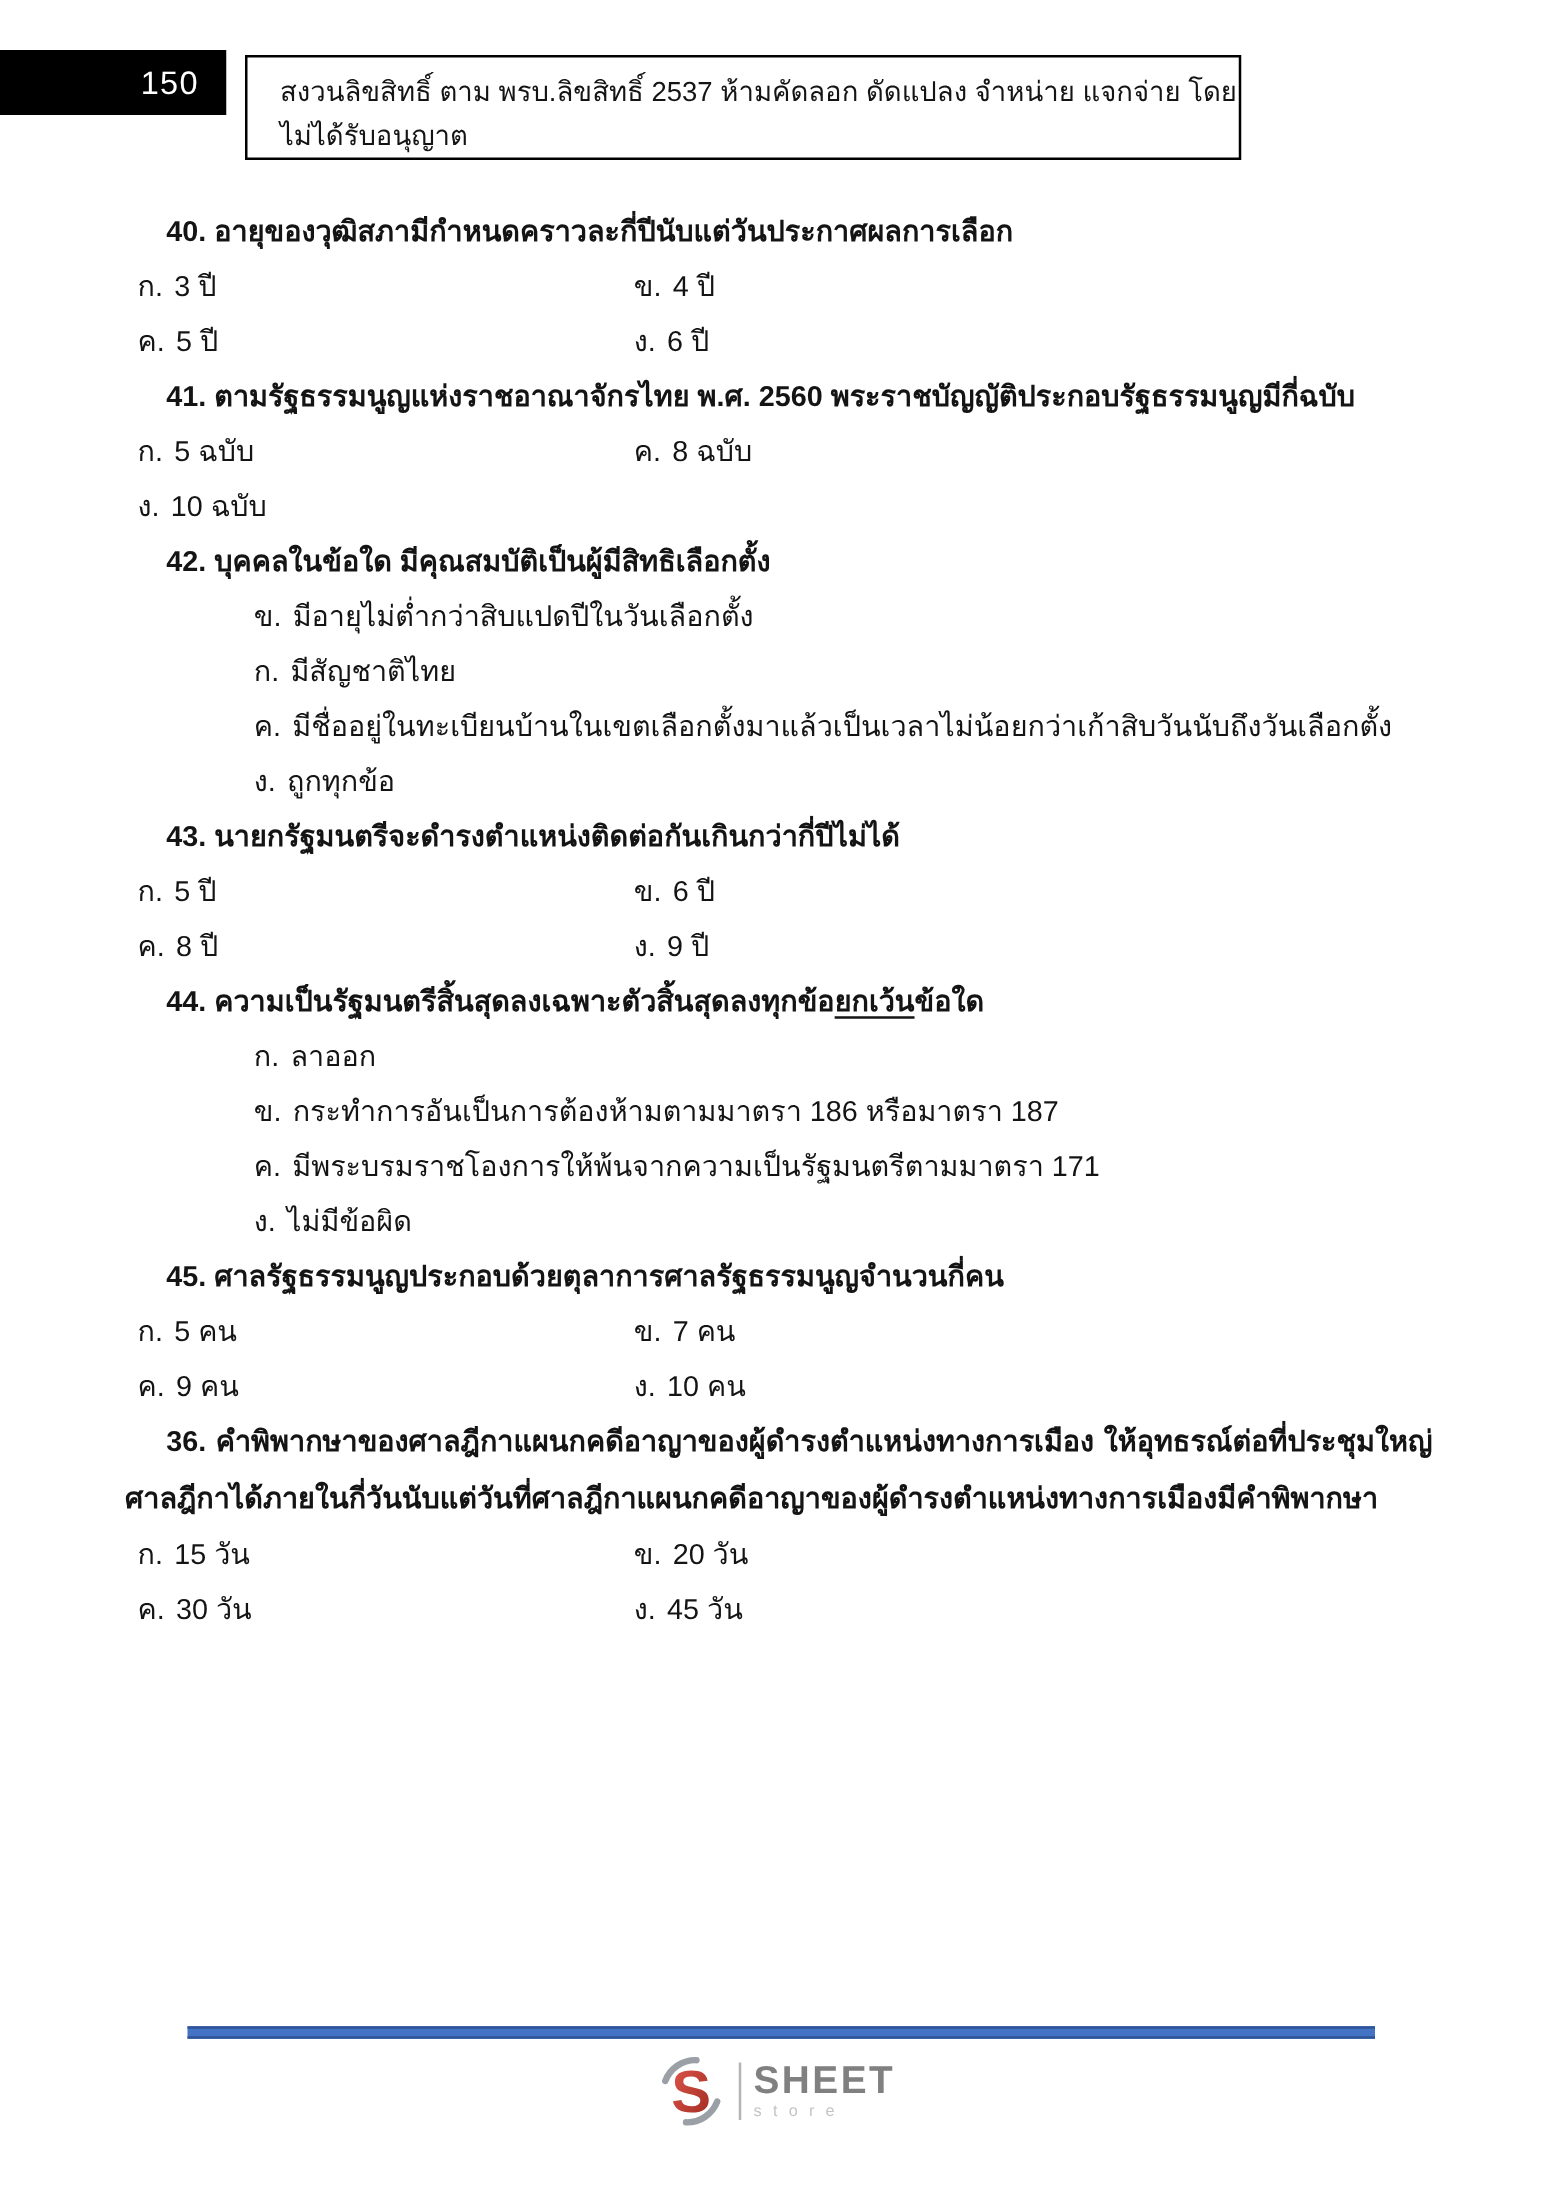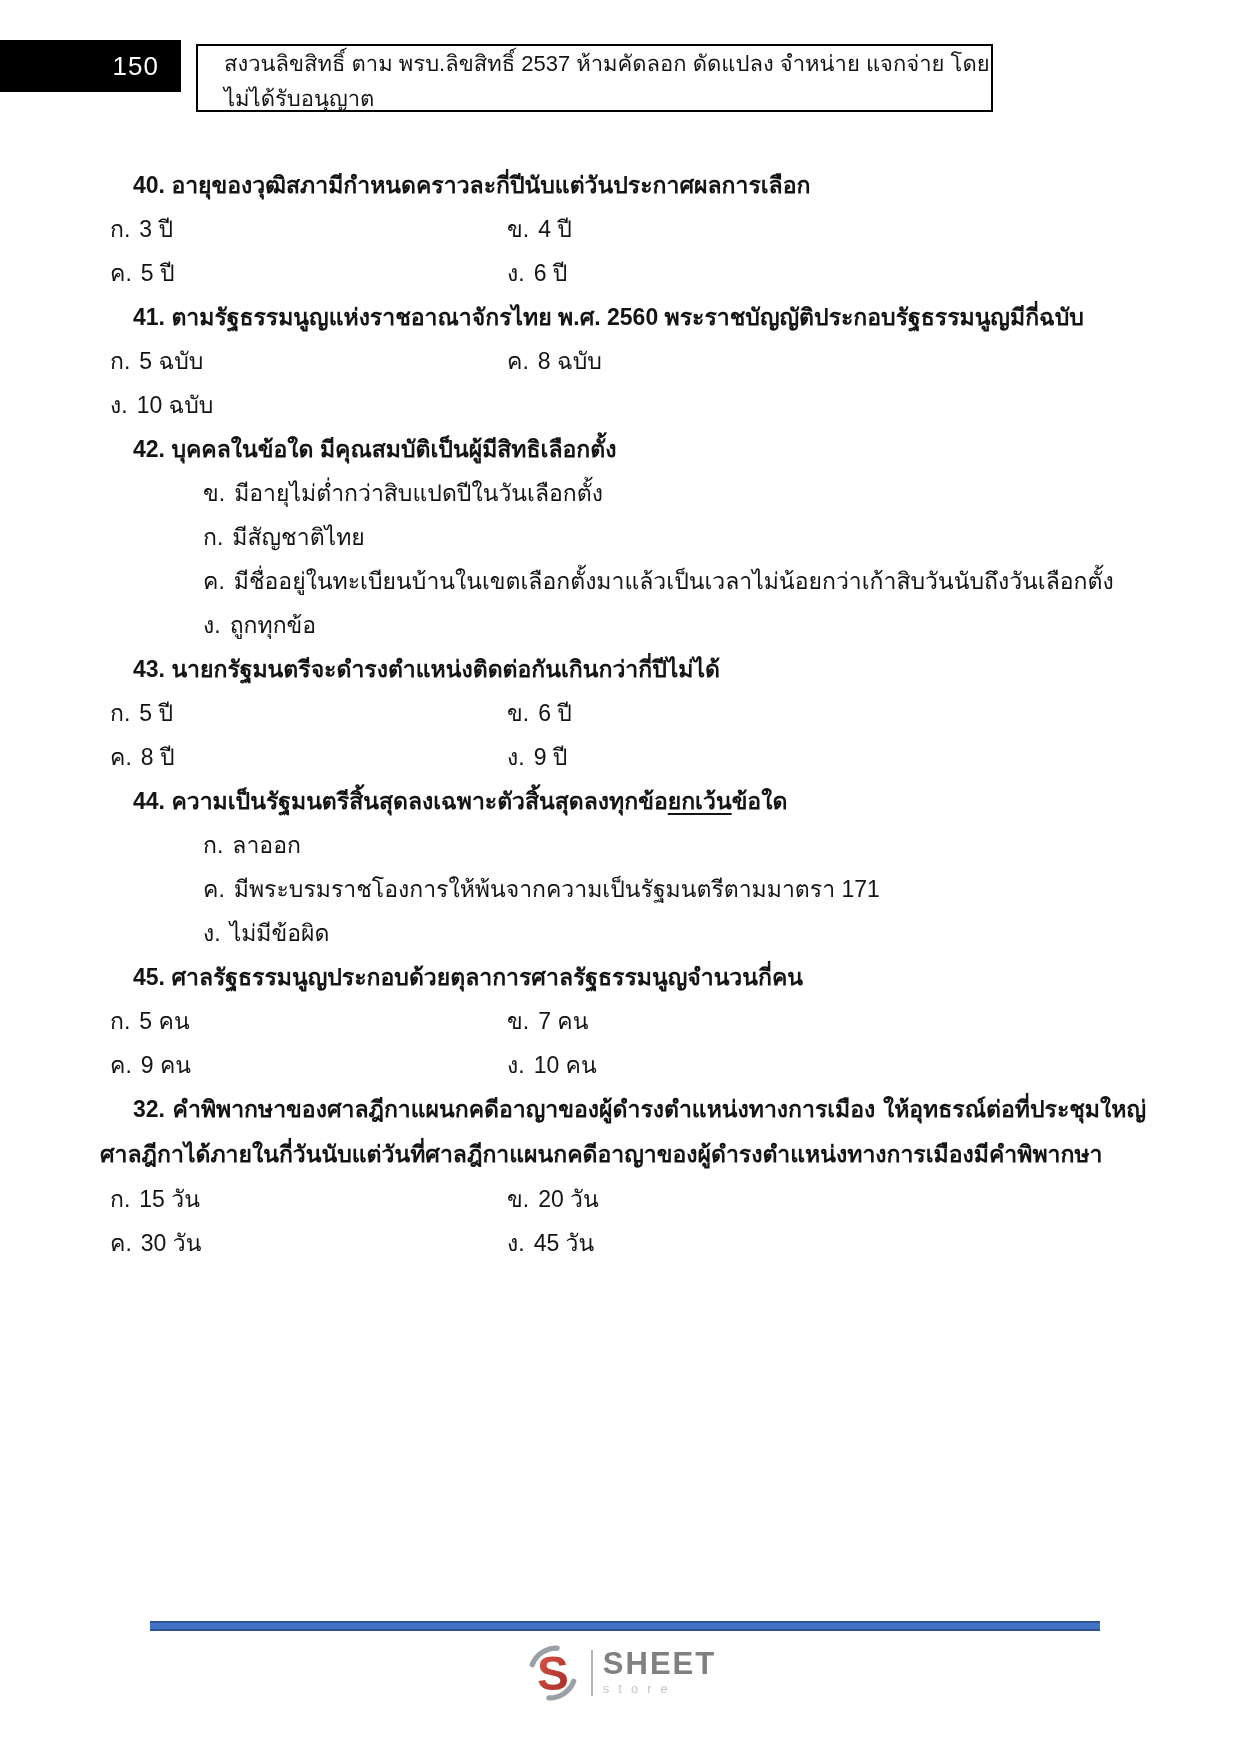--- a/index.html
+++ b/index.html
@@ -20,23 +20,23 @@
     overflow:hidden;
   }
   
   .page-number-box{
     position:absolute;left:0;top:40px;width:181px;height:52px;
     background:#000;color:#fff;
     display:flex;align-items:center;justify-content:flex-end;
     padding-right:22px;font-size:26px;letter-spacing:1px;
   }
   .copyright-box{
-    position:absolute;left:196px;top:44px;width:797px;height:68px;
+    position:absolute;left:196px;top:44px;width:797px;height:84px;
     border:2px solid #000;background:#fff;
-    display:flex;align-items:flex-start;
+    display:flex;align-items:flex-end;
     padding-left:26px;font-size:22px;
   }
   
   .content{position:absolute;top:163px;left:0;right:0;font-size:23px;line-height:44px;}
   .q-title{font-weight:700;margin:0;padding-left:133px;padding-right:60px;}
   .q-title-wrap{
     font-weight:700;margin:0 95px 0 100px;
     text-indent:33px;text-align:justify;line-height:45px;
   }
   .opt-grid{display:grid;grid-template-columns:397px 1fr;padding-left:110px;}
@@ -115,37 +115,38 @@
       <div class="opt"><span class="opt-label">ข.</span><span>6 ปี</span></div>
       <div class="opt"><span class="opt-label">ค.</span><span>8 ปี</span></div>
       <div class="opt"><span class="opt-label">ง.</span><span>9 ปี</span></div>
     </div>
   </div>
 
   <div class="q-block">
     <p class="q-title"><span>44.</span> <span>ความเป็นรัฐมนตรีสิ้นสุดลงเฉพาะตัวสิ้นสุดลงทุกข้อ</span><span class="u">ยกเว้น</span><span>ข้อใด</span></p>
     <div class="opt-stack">
       <div class="opt"><span class="opt-label">ก.</span><span>ลาออก</span></div>
+      <div class="opt"><span class="opt-label">ข.</span><span>กระทำการอันเป็นการต้องห้ามตามมาตรา 186 หรือมาตรา 187</span></div>
       <div class="opt"><span class="opt-label">ค.</span><span>มีพระบรมราชโองการให้พ้นจากความเป็นรัฐมนตรีตามมาตรา 171</span></div>
       <div class="opt"><span class="opt-label">ง.</span><span>ไม่มีข้อผิด</span></div>
     </div>
   </div>
 
   <div class="q-block">
     <p class="q-title"><span>45.</span> <span>ศาลรัฐธรรมนูญประกอบด้วยตุลาการศาลรัฐธรรมนูญจำนวนกี่คน</span></p>
     <div class="opt-grid">
       <div class="opt"><span class="opt-label">ก.</span><span>5 คน</span></div>
       <div class="opt"><span class="opt-label">ข.</span><span>7 คน</span></div>
       <div class="opt"><span class="opt-label">ค.</span><span>9 คน</span></div>
       <div class="opt"><span class="opt-label">ง.</span><span>10 คน</span></div>
     </div>
   </div>
 
   <div class="q-block">
-    <p class="q-title-wrap"><span>32.</span> <span>คำพิพากษาของศาลฎีกาแผนกคดีอาญาของผู้ดำรงตำแหน่งทางการเมือง ให้อุทธรณ์ต่อที่ประชุมใหญ่ ศาลฎีกาได้ภายในกี่วันนับแต่วันที่ศาลฎีกาแผนกคดีอาญาของผู้ดำรงตำแหน่งทางการเมืองมีคำพิพากษา</span></p>
+    <p class="q-title-wrap"><span>36.</span> <span>คำพิพากษาของศาลฎีกาแผนกคดีอาญาของผู้ดำรงตำแหน่งทางการเมือง ให้อุทธรณ์ต่อที่ประชุมใหญ่ ศาลฎีกาได้ภายในกี่วันนับแต่วันที่ศาลฎีกาแผนกคดีอาญาของผู้ดำรงตำแหน่งทางการเมืองมีคำพิพากษา</span></p>
     <div class="opt-grid">
       <div class="opt"><span class="opt-label">ก.</span><span>15 วัน</span></div>
       <div class="opt"><span class="opt-label">ข.</span><span>20 วัน</span></div>
       <div class="opt"><span class="opt-label">ค.</span><span>30 วัน</span></div>
       <div class="opt"><span class="opt-label">ง.</span><span>45 วัน</span></div>
     </div>
   </div>
 
 </div>
 

